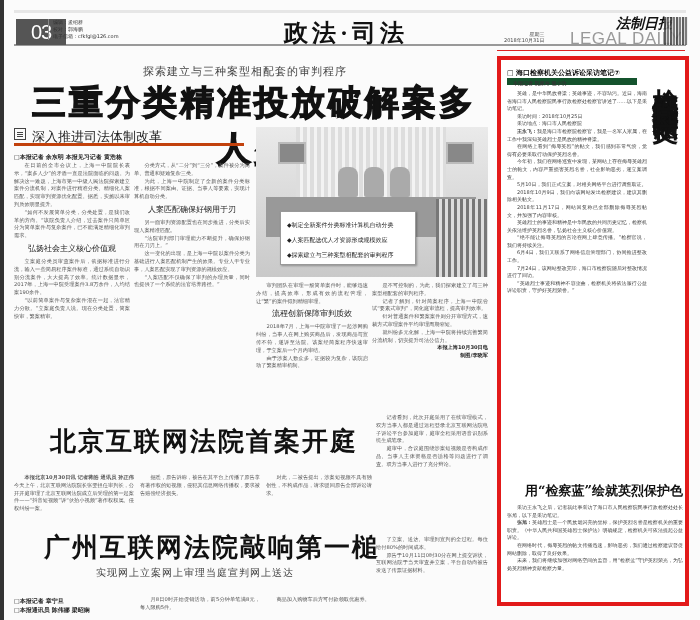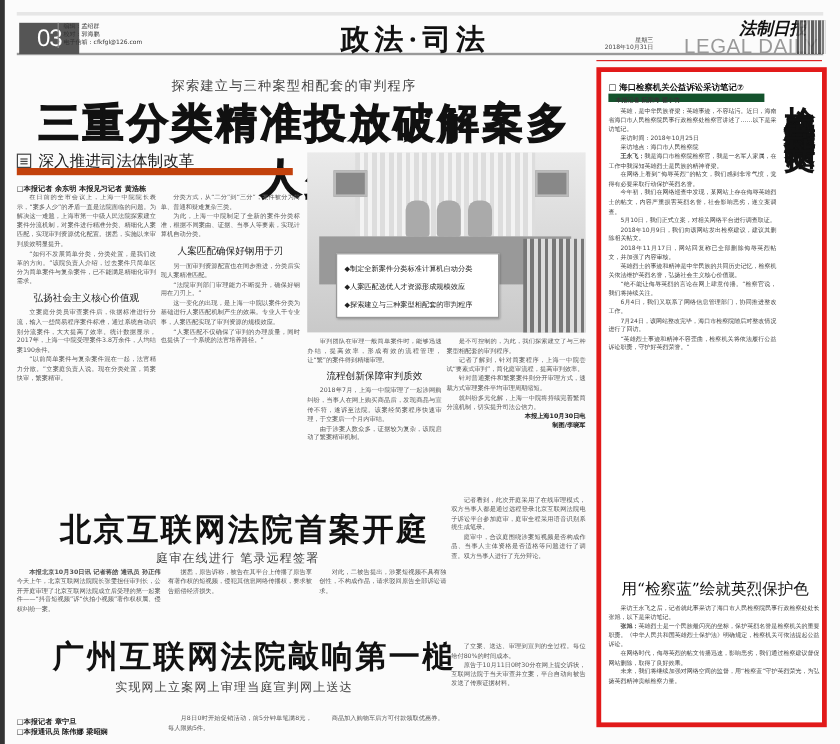--- a/index.html
+++ b/index.html
@@ -13,21 +13,21 @@
 .section-title{position:absolute;left:270px;top:4px;font-family:Liberation Serif, serif;font-size:24px;letter-spacing:4px;color:#111;font-weight:bold}
 .date{position:absolute;left:490px;top:18px;font-size:5px;line-height:6px;color:#444;text-align:right}
 .brand-cn{position:absolute;left:602px;top:2px;font-family:"DejaVu Serif",serif;font-style:italic;font-weight:bold;font-size:14px;color:#111}
 .brand-en{position:absolute;left:556px;top:16px;font-family:"Liberation Sans",sans-serif;font-size:17px;color:#999;letter-spacing:0.5px}
 .qr{position:absolute;left:650px;top:4px;width:24px;height:28px;background:
  repeating-linear-gradient(90deg,#444 0 2px,#ccc 2px 3px,#666 3px 5px,#eee 5px 6px),#888;opacity:.85}
 .redline{position:absolute;left:497px;top:50px;width:188px;height:1px;background:#d22}
 
 .deck{position:absolute;left:0;top:64px;width:490px;text-align:center;font-size:11px;color:#444;letter-spacing:1px}
 .headline{position:absolute;left:14px;top:80px;width:480px;text-align:center;font-family:"Liberation Sans",sans-serif;font-weight:900;font-size:34px;letter-spacing:3px;color:#111;-webkit-text-stroke:1.2px #111}
-.subsec{position:absolute;left:14px;top:128px;width:230px;height:18px;border-bottom:6px solid #c2410c;font-size:13px;color:#222;display:flex;align-items:center;gap:6px}
+.subsec{position:absolute;left:14px;top:128px;width:230px;height:18px;border-bottom:3px solid #c2410c;font-size:13px;color:#222;display:flex;gap:6px}
 .subsec .ico{width:12px;height:12px;border:1px solid #444;position:relative}
 .subsec .ico:after{content:"";position:absolute;left:2px;top:3px;width:6px;height:1px;background:#444;box-shadow:0 2px #444,0 4px #444}
 .byline{position:absolute;font-size:6px;color:#222;font-weight:bold}
 .col{position:absolute;font-size:5.2px;line-height:7.8px;color:#555;text-align:justify;overflow:hidden}
 .col p{text-indent:2em}
 .col .h{text-align:center;text-indent:0;font-size:8px;color:#222;margin:4px 0;font-weight:normal;line-height:10px}
 
 .photo{position:absolute;left:256px;top:127px;width:232px;height:150px;background:linear-gradient(#eaeaea,#c9c9c9);overflow:hidden}
 .photo .wall{position:absolute;left:40px;top:0;width:150px;height:70px;background:repeating-linear-gradient(90deg,#ddd 0 4px,#f3f3f3 4px 7px)}
 .photo .chair{position:absolute;top:40px;width:20px;height:30px;background:#aaa;border-radius:8px 8px 2px 2px}
@@ -38,21 +38,21 @@
 
 .h2{position:absolute;font-family:"DejaVu Serif",serif;font-weight:bold;color:#111;letter-spacing:2px}
 .sub2{position:absolute;font-size:10px;color:#444;letter-spacing:1px}
 
 .redbox{position:absolute;left:497px;top:56px;width:192px;height:550px;border:4px solid #e21a1a;background:#fff}
 .rb-title{position:absolute;left:6px;top:8px;font-size:7px;color:#111;font-weight:bold;border-bottom:7px solid #14532d;width:130px}
 .rb-byline{position:absolute;left:12px;top:20px;font-size:5px;color:#333;font-weight:bold}
 .vtitle{position:absolute;left:150px;top:8px;width:30px;writing-mode:vertical-rl;font-family:"DejaVu Serif",serif;font-weight:bold;font-size:26px;letter-spacing:2px;line-height:30px;color:#111}
 .rb-col{position:absolute;font-size:5px;line-height:7.6px;color:#444;text-align:justify;overflow:hidden}
 .rb-col p{text-indent:2em}
-.rb-h{position:absolute;left:10px;top:422px;width:170px;text-align:center;font-family:"DejaVu Serif",serif;font-weight:normal;font-size:13px;color:#111}
+.rb-h{position:absolute;left:24px;top:422px;width:170px;font-family:"DejaVu Serif",serif;font-weight:bold;font-size:13px;color:#111}
 </style>
 </head>
 <body>
 
 <div class="page">
   <div class="leftbar"></div>
 
   <div class="hdr">
     <div class="pageno">03</div>
     <div class="editors">
@@ -121,21 +121,20 @@
   <div class="col" style="left:372px;top:282px;width:116px;height:120px">
     <p>是不可控制的，为此，我们探索建立了与三种案型相配套的审判程序。</p>
     <p>记者了解到，针对简案程序，上海一中院尝试“要素式审判”，简化庭审流程，提高审判效率。</p>
     <p>针对普通案件和繁案案件则分开审理方式，速裁方式审理案件平均审理周期缩短。</p>
     <p>就纠纷多元化解，上海一中院将持续完善繁简分流机制，切实提升司法公信力。</p>
     <div style="text-align:right;font-weight:bold;color:#222">本报上海10月30日电</div>
     <div style="text-align:right;font-weight:bold;color:#222">制图/李晓军</div>
   </div>
 
   <div class="h2" style="left:50px;top:424px;font-size:26px">北京互联网法院首案开庭</div>
-  <div class="sub2" style="left:130px;top:458px">庭审在线进行 笔录远程签署</div>
   <div class="col" style="left:14px;top:474px;width:120px;height:50px">
     <p><b>本报北京10月30日讯 记者蒋皓 通讯员 孙正伟</b> 今天上午，北京互联网法院院长张雯担任审判长，公开开庭审理了北京互联网法院成立后受理的第一起案件——“抖音短视频”诉“伙拍小视频”著作权权属、侵权纠纷一案。</p>
   </div>
   <div class="col" style="left:140px;top:474px;width:120px;height:50px">
     <p>据悉，原告诉称，被告在其平台上传播了原告享有著作权的短视频，侵犯其信息网络传播权，要求被告赔偿经济损失。</p>
   </div>
   <div class="col" style="left:266px;top:474px;width:106px;height:50px">
     <p>对此，二被告提出，涉案短视频不具有独创性，不构成作品，请求驳回原告全部诉讼请求。</p>
   </div>
   <div class="col" style="left:376px;top:414px;width:112px;height:110px">

